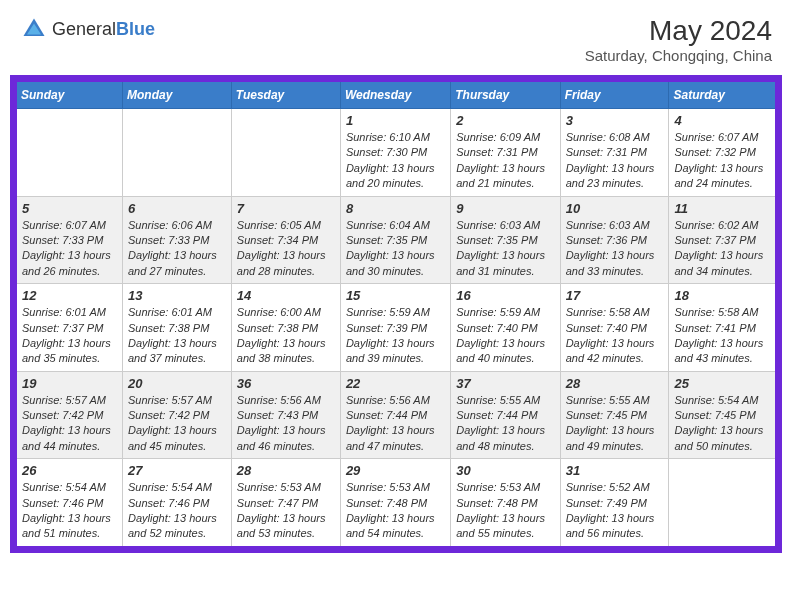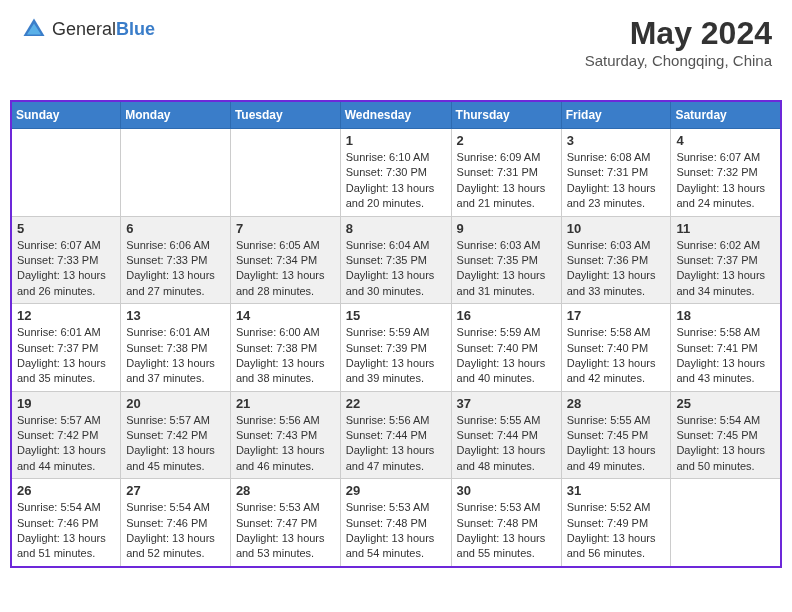--- a/index.html
+++ b/index.html
@@ -7,21 +7,21 @@
       font-family: Arial, sans-serif;
       background: #fff;
       width: 792px;
       min-height: 612px;
       padding: 10px;
     }
     .header {
       display: flex;
       justify-content: space-between;
       align-items: flex-start;
-      margin-bottom: 26px;
+      margin-bottom: 6px;
       padding: 5px 10px;
     }
     .logo {
       display: flex;
       align-items: center;
       gap: 4px;
     }
     .logo-text-general {
       font-size: 18px;
       color: #333;
@@ -33,32 +33,33 @@
       font-weight: bold;
     }
     .logo-icon {
       width: 28px;
       height: 28px;
     }
     .title-block {
       text-align: right;
     }
     .title-month {
-      font-size: 32px;
-      color: #333;
-      font-weight: bold;
+      font-size: 28px;
+      color: #333;
+      font-weight: normal;
     }
     .title-location {
       font-size: 15px;
       color: #555;
     }
     .calendar {
       width: 100%;
       border-collapse: collapse;
-      border: 2px solid #6d28d9;
+      border: 7px solid #6d28d9;
+      font-style: italic;
     }
     .calendar th {
       background-color: #3a7dc9;
       color: #fff;
       font-size: 12px;
       font-weight: bold;
       padding: 6px 4px;
       text-align: left;
       border: 1px solid #2d6ab0;
     }
@@ -215,21 +216,21 @@
       <tr>
         <td>
           <span class="day-number">19</span>
           <div class="day-info">Sunrise: 5:57 AM<br>Sunset: 7:42 PM<br>Daylight: 13 hours and 44 minutes.</div>
         </td>
         <td>
           <span class="day-number">20</span>
           <div class="day-info">Sunrise: 5:57 AM<br>Sunset: 7:42 PM<br>Daylight: 13 hours and 45 minutes.</div>
         </td>
         <td>
-          <span class="day-number">21</span>
+          <span class="day-number">36</span>
           <div class="day-info">Sunrise: 5:56 AM<br>Sunset: 7:43 PM<br>Daylight: 13 hours and 46 minutes.</div>
         </td>
         <td>
           <span class="day-number">22</span>
           <div class="day-info">Sunrise: 5:56 AM<br>Sunset: 7:44 PM<br>Daylight: 13 hours and 47 minutes.</div>
         </td>
         <td>
           <span class="day-number">37</span>
           <div class="day-info">Sunrise: 5:55 AM<br>Sunset: 7:44 PM<br>Daylight: 13 hours and 48 minutes.</div>
         </td>

